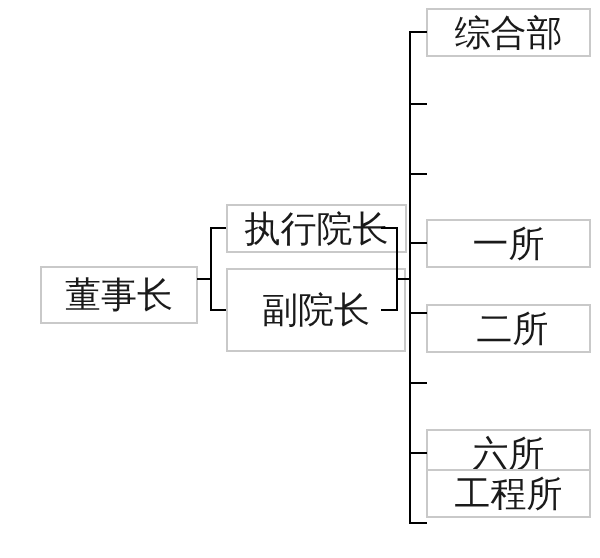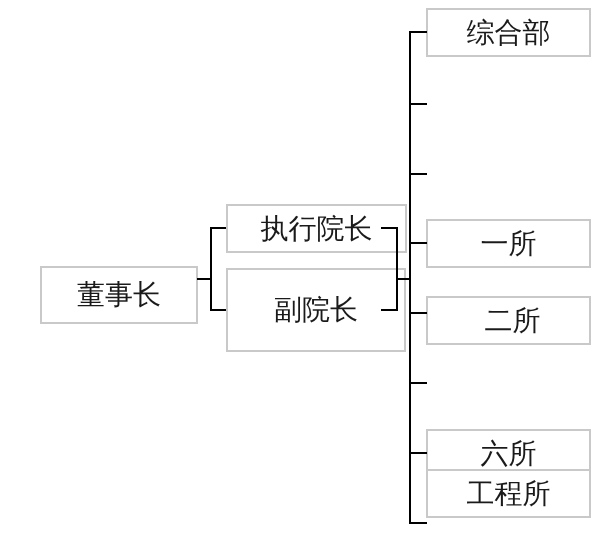--- a/index.html
+++ b/index.html
@@ -20,21 +20,21 @@
     height:558px;
     background:var(--background);
     overflow:hidden;
   }
   .box{
     position:absolute;
     box-sizing:border-box;
     background:var(--box-fill);
     border:2px solid var(--box-border);
     color:var(--text);
-    font-size:28px;
+    font-size:36px;
     display:flex;
     align-items:center;
     justify-content:center;
     text-align:right;
     line-height:1;
     white-space:nowrap;
   }
   .box.multiline{
     flex-direction:column;
     justify-content:center;
@@ -51,21 +51,21 @@
   .root-box{left:40px;top:266px;width:158px;height:58px;}
   
   .exec-box{left:226px;top:204px;width:181px;height:49px;}
   .vice-box{left:226px;top:268px;width:180px;height:84px;}
   
   .dept{left:426px;width:165px;height:49px;}
   .dept-0{top:8px;}
   .dept-1{top:80px;}
   .dept-2{top:150px;}
   .dept-3{top:219px;}
-  .dept-4{top:296px;padding-left:8px;}
+  .dept-4{top:304px;padding-left:8px;}
   .dept-5{top:359px;}
   .dept-6{top:429px;}
   .dept-7{top:469px;}
   
   .l-root{left:197px;top:278px;width:15px;height:2px;}
   .l-bracket-left{left:210px;top:227px;width:2px;height:84px;}
   .l-to-exec{left:210px;top:227px;width:16px;height:2px;}
   .l-to-vice{left:210px;top:309px;width:16px;height:2px;}
   
   .l-exec-out{left:381px;top:227px;width:17px;height:2px;}

